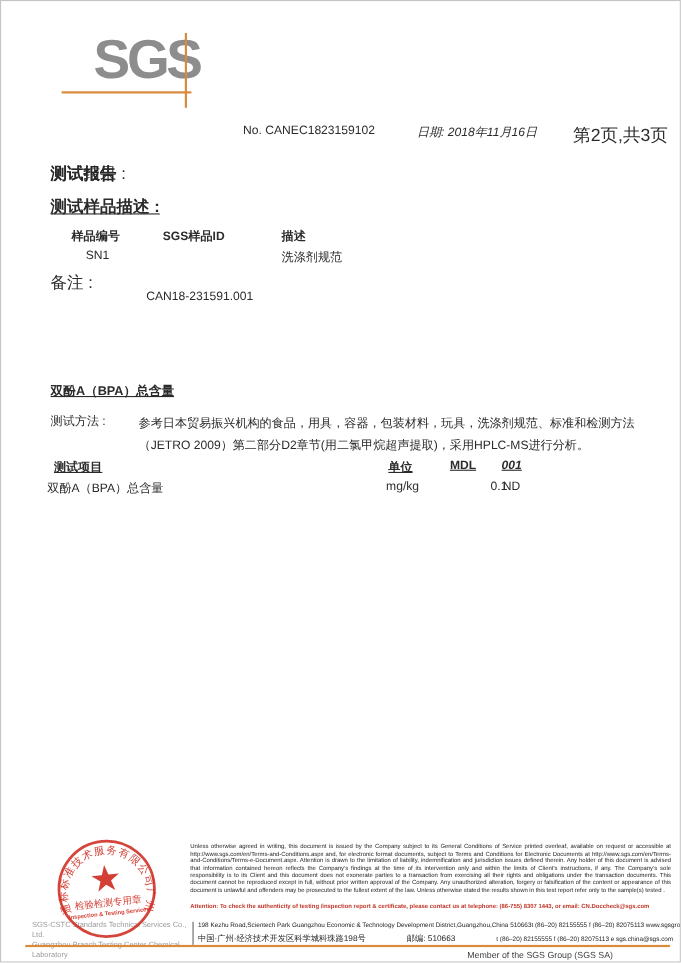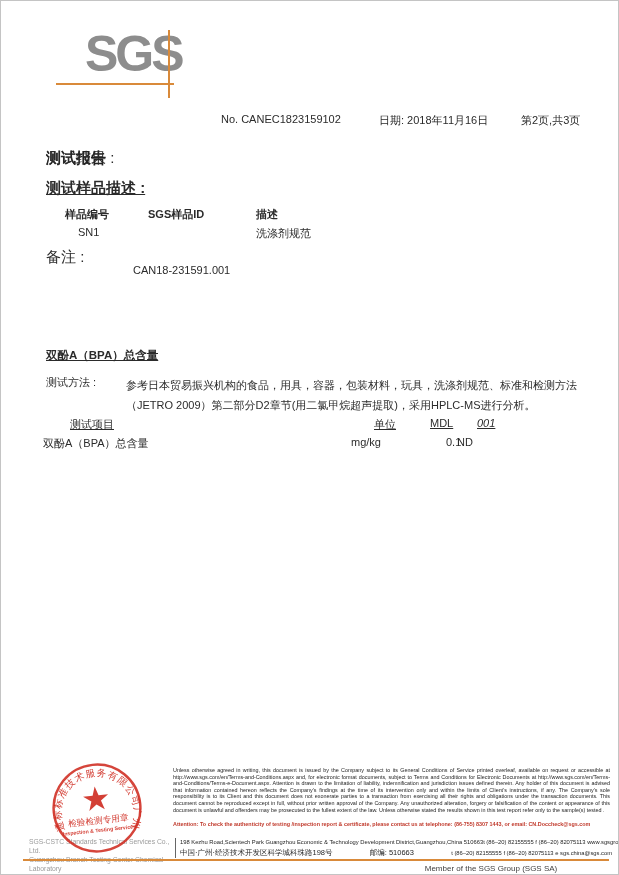--- a/index.html
+++ b/index.html
@@ -13,42 +13,42 @@
 
   
   .logo-text { left:84px; top:24px; font-size:50px; font-weight:bold; color:#8d8d8d;
     letter-spacing:-3px; line-height:58px; }
   .logo-hline { left:55px; top:82px; width:118px; height:2px; background:#d98a3a; }
   .logo-vline { left:167px; top:29px; width:2px; height:68px; background:#d98a3a; }
 
   
   .doc-title { left:45px; top:108px; font-size:15px; font-weight:bold; color:#222;margin-top:40px; }
   .report-no { left:220px; top:112px; font-size:11px; }
-  .report-date { left:378px; top:112px; font-size:11px; }
-  .page-info { left:520px; top:112px; font-size:11px; }
+  .report-date { left:378px; top:112px; font-size:11px;font-style:italic; }
+  .page-info { left:520px; top:112px; font-size:16px; }
 
   .label-11 { font-size:15px; }
   .results-label { left:45px; top:148px; }
   .sample-desc-title { left:45px; top:178px; text-decoration:underline; font-weight:bold; }
 
   
   .st-h { font-weight:bold; font-size:11px; top:206px; }
   .st-r { font-size:11px; top:225px; }
   .st-c1h { left:64px; } .st-c2h { left:147px; } .st-c3h { left:255px; }
   .st-c1r { left:77px; } .st-c2r { left:132px;margin-top:38px; } .st-c3r { left:255px; }
 
   .notes-label { left:45px; top:247px; }
   .notes-list { left:104px; top:268px; font-size:11px; line-height:22px; }
 
   .bpa-title { left:45px; top:347px; font-size:11.5px; font-weight:bold; text-decoration:underline; }
   .method-label { left:45px; top:374px; font-size:11px; }
   .method-text { left:125px; top:374px; width:468px; font-size:11px; line-height:20px; }
 
   
-  .rt-h { top:416px; font-size:11px; font-weight:normal; text-decoration:underline;margin-left:21px; }
+  .rt-h { top:416px; font-size:11px; font-weight:bold; text-decoration:underline; }
   .rt-r { top:435px; font-size:11px; }
   .rt-item-h { left:48px; } .rt-unit-h { left:352px; } .rt-mdl-h { left:408px; }
   .rt-001-h { left:455px; font-style:italic; }
   .rt-item-r { left:42px; } .rt-unit-r { left:350px; } .rt-mdl-r { left:411px;margin-left:34px; } .rt-001-r { left:456px; }
 
   
   .legal { left:172px; top:766px; width:437px; font-size:5.4px; line-height:6.6px;
     text-align:justify; color:#1f1f1f; }
   .attention { left:172px; top:820px; width:437px; font-size:5.4px; line-height:6.4px;
     font-weight:bold; color:#c0392b; }

